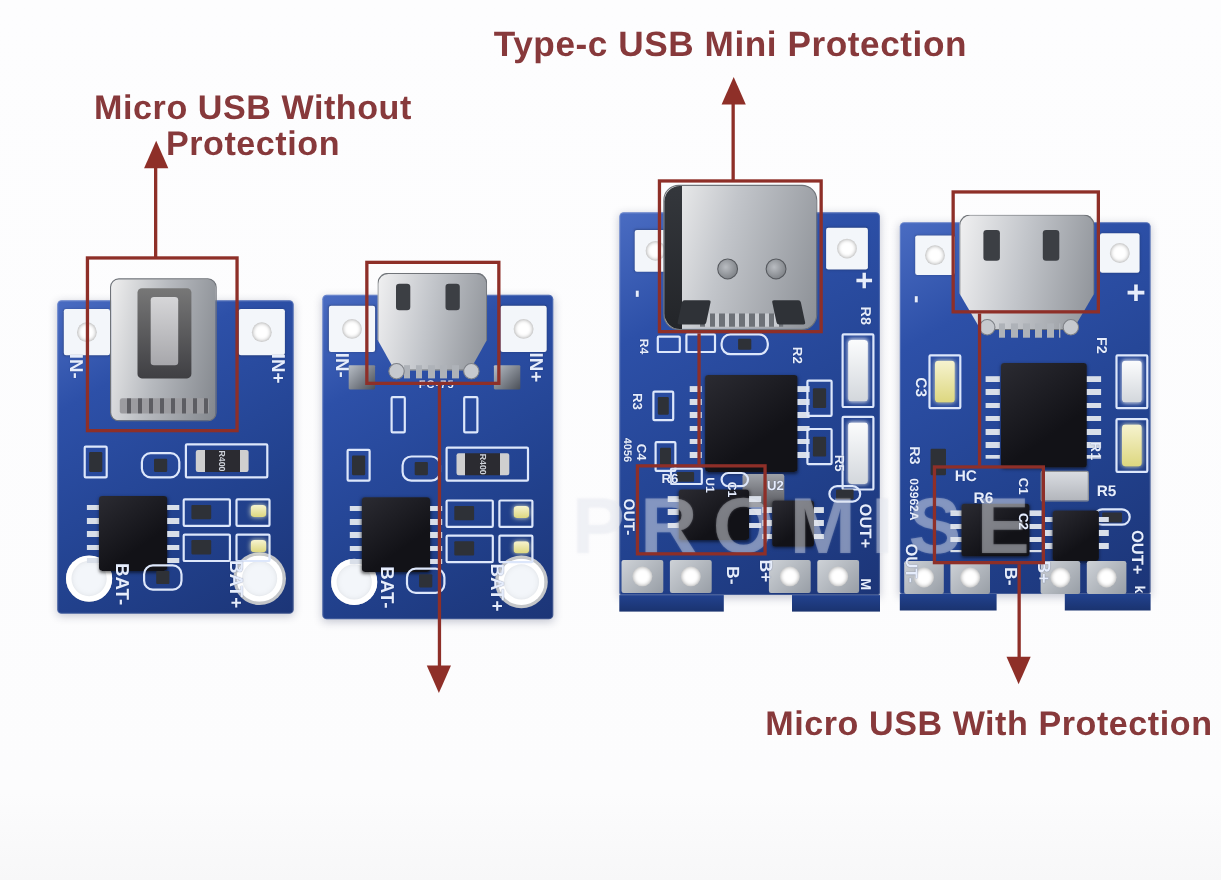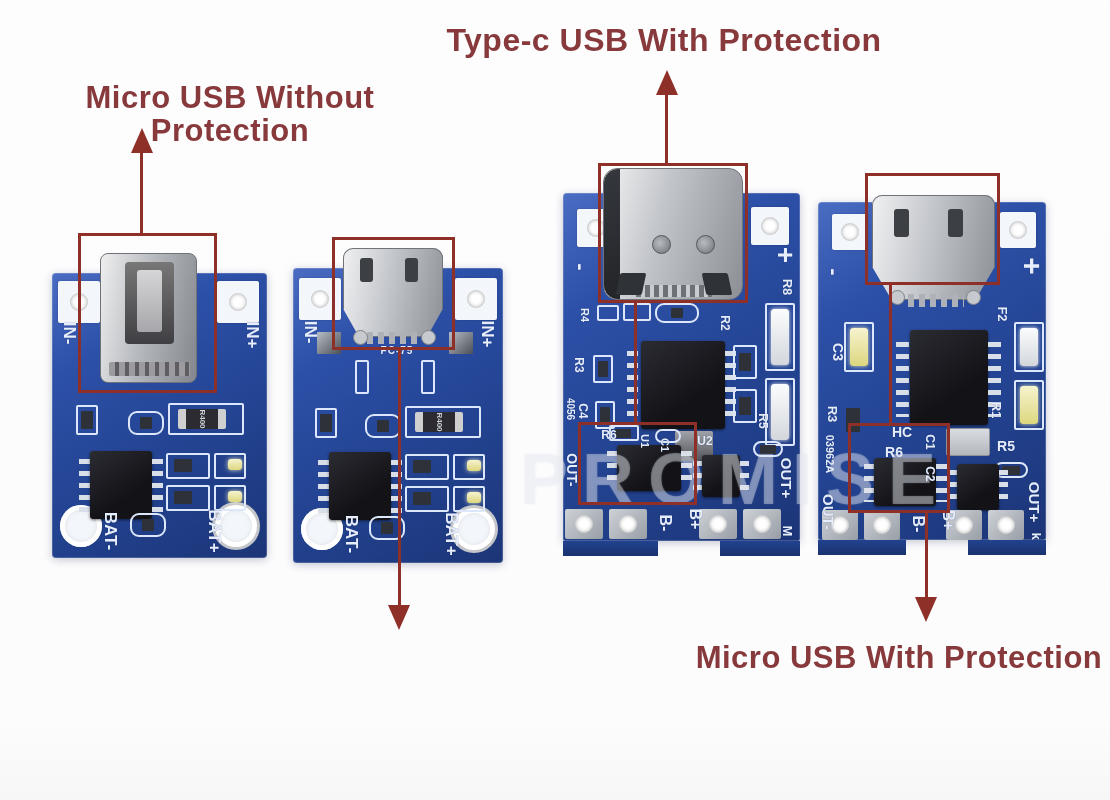--- a/index.html
+++ b/index.html
@@ -49,21 +49,21 @@
   .capl{position:absolute;background:linear-gradient(180deg,#d9dce1,#b3b6bc);border:1px solid #8d9095;border-radius:2px;z-index:2;box-sizing:border-box;}
   .res{position:absolute;background:linear-gradient(90deg,#cfcfcf 0 8px,#2b2b31 8px calc(100% - 8px),#cfcfcf calc(100% - 8px));border-radius:2px;z-index:2;}
   .res span{position:absolute;left:50%;top:50%;transform:translate(-50%,-50%) rotate(90deg);font-size:8px;font-weight:bold;color:#cfd3da;}
 </style>
 </head>
 <body>
 
 <div id="stage">
 
   <div class="lab" style="left:8px;top:82px;width:444px;font-size:31px;">Micro USB Without Protection</div>
-  <div class="lab" style="left:438px;top:24px;width:452px;font-size:32px;">Type-c USB With Protection</div>
+  <div class="lab" style="left:438px;top:24px;width:452px;font-size:32px;">Type-c USB Mini Protection</div>
   <div class="lab" style="left:686px;top:642px;width:426px;font-size:31px;">Micro USB With Protection</div>
 
   <div class="ahead-up" style="left:131px;top:128px;"></div>
   <div class="redline" style="left:140px;top:150px;height:84px;"></div>
   <div class="redbox" style="left:78px;top:233px;width:139px;height:160px;"></div>
 
   <div class="ahead-up" style="left:656px;top:70px;"></div>
   <div class="redline" style="left:665px;top:92px;height:72px;"></div>
   <div class="redbox" style="left:598px;top:163px;width:150px;height:140px;"></div>
   <div class="redline" style="left:634px;top:303px;height:119px;"></div>
@@ -315,21 +315,21 @@
     <div class="ic" style="left:92px;top:128px;width:78px;height:95px;"></div>
     <div class="pins" style="left:170px;top:140px;height:75px;width:13px;"></div>
 
     <div class="sbox" style="left:196px;top:120px;width:30px;height:50px;"></div>
     <div class="led ledw" style="left:202px;top:126px;width:18px;height:38px;"></div>
     <div class="sbox" style="left:196px;top:178px;width:30px;height:50px;"></div>
     <div class="led" style="left:202px;top:184px;width:18px;height:38px;"></div>
 
     <div class="vt" style="left:178px;top:208px;font-size:13px;">R1</div>
 
-    <div class="ht" style="left:84px;top:230px;font-size:14px;">HC</div>
+    <div class="ht" style="left:60px;top:230px;font-size:14px;">HC</div>
     <div class="ht" style="left:76px;top:250px;font-size:14px;">R6</div>
     <div class="vt" style="left:112px;top:240px;font-size:12px;">C1</div>
     <div class="vt" style="left:112px;top:272px;font-size:12px;">C2</div>
     <div class="capl" style="left:128px;top:226px;width:44px;height:28px;"></div>
 
     <div class="ht" style="left:188px;top:244px;font-size:14px;">R5</div>
     <div class="sbox sround" style="left:176px;top:260px;width:34px;height:16px;"></div>
     <div class="ddot" style="left:184px;top:264px;width:18px;height:9px;"></div>
 
     <div class="pins" style="left:46px;top:262px;height:38px;"></div>

